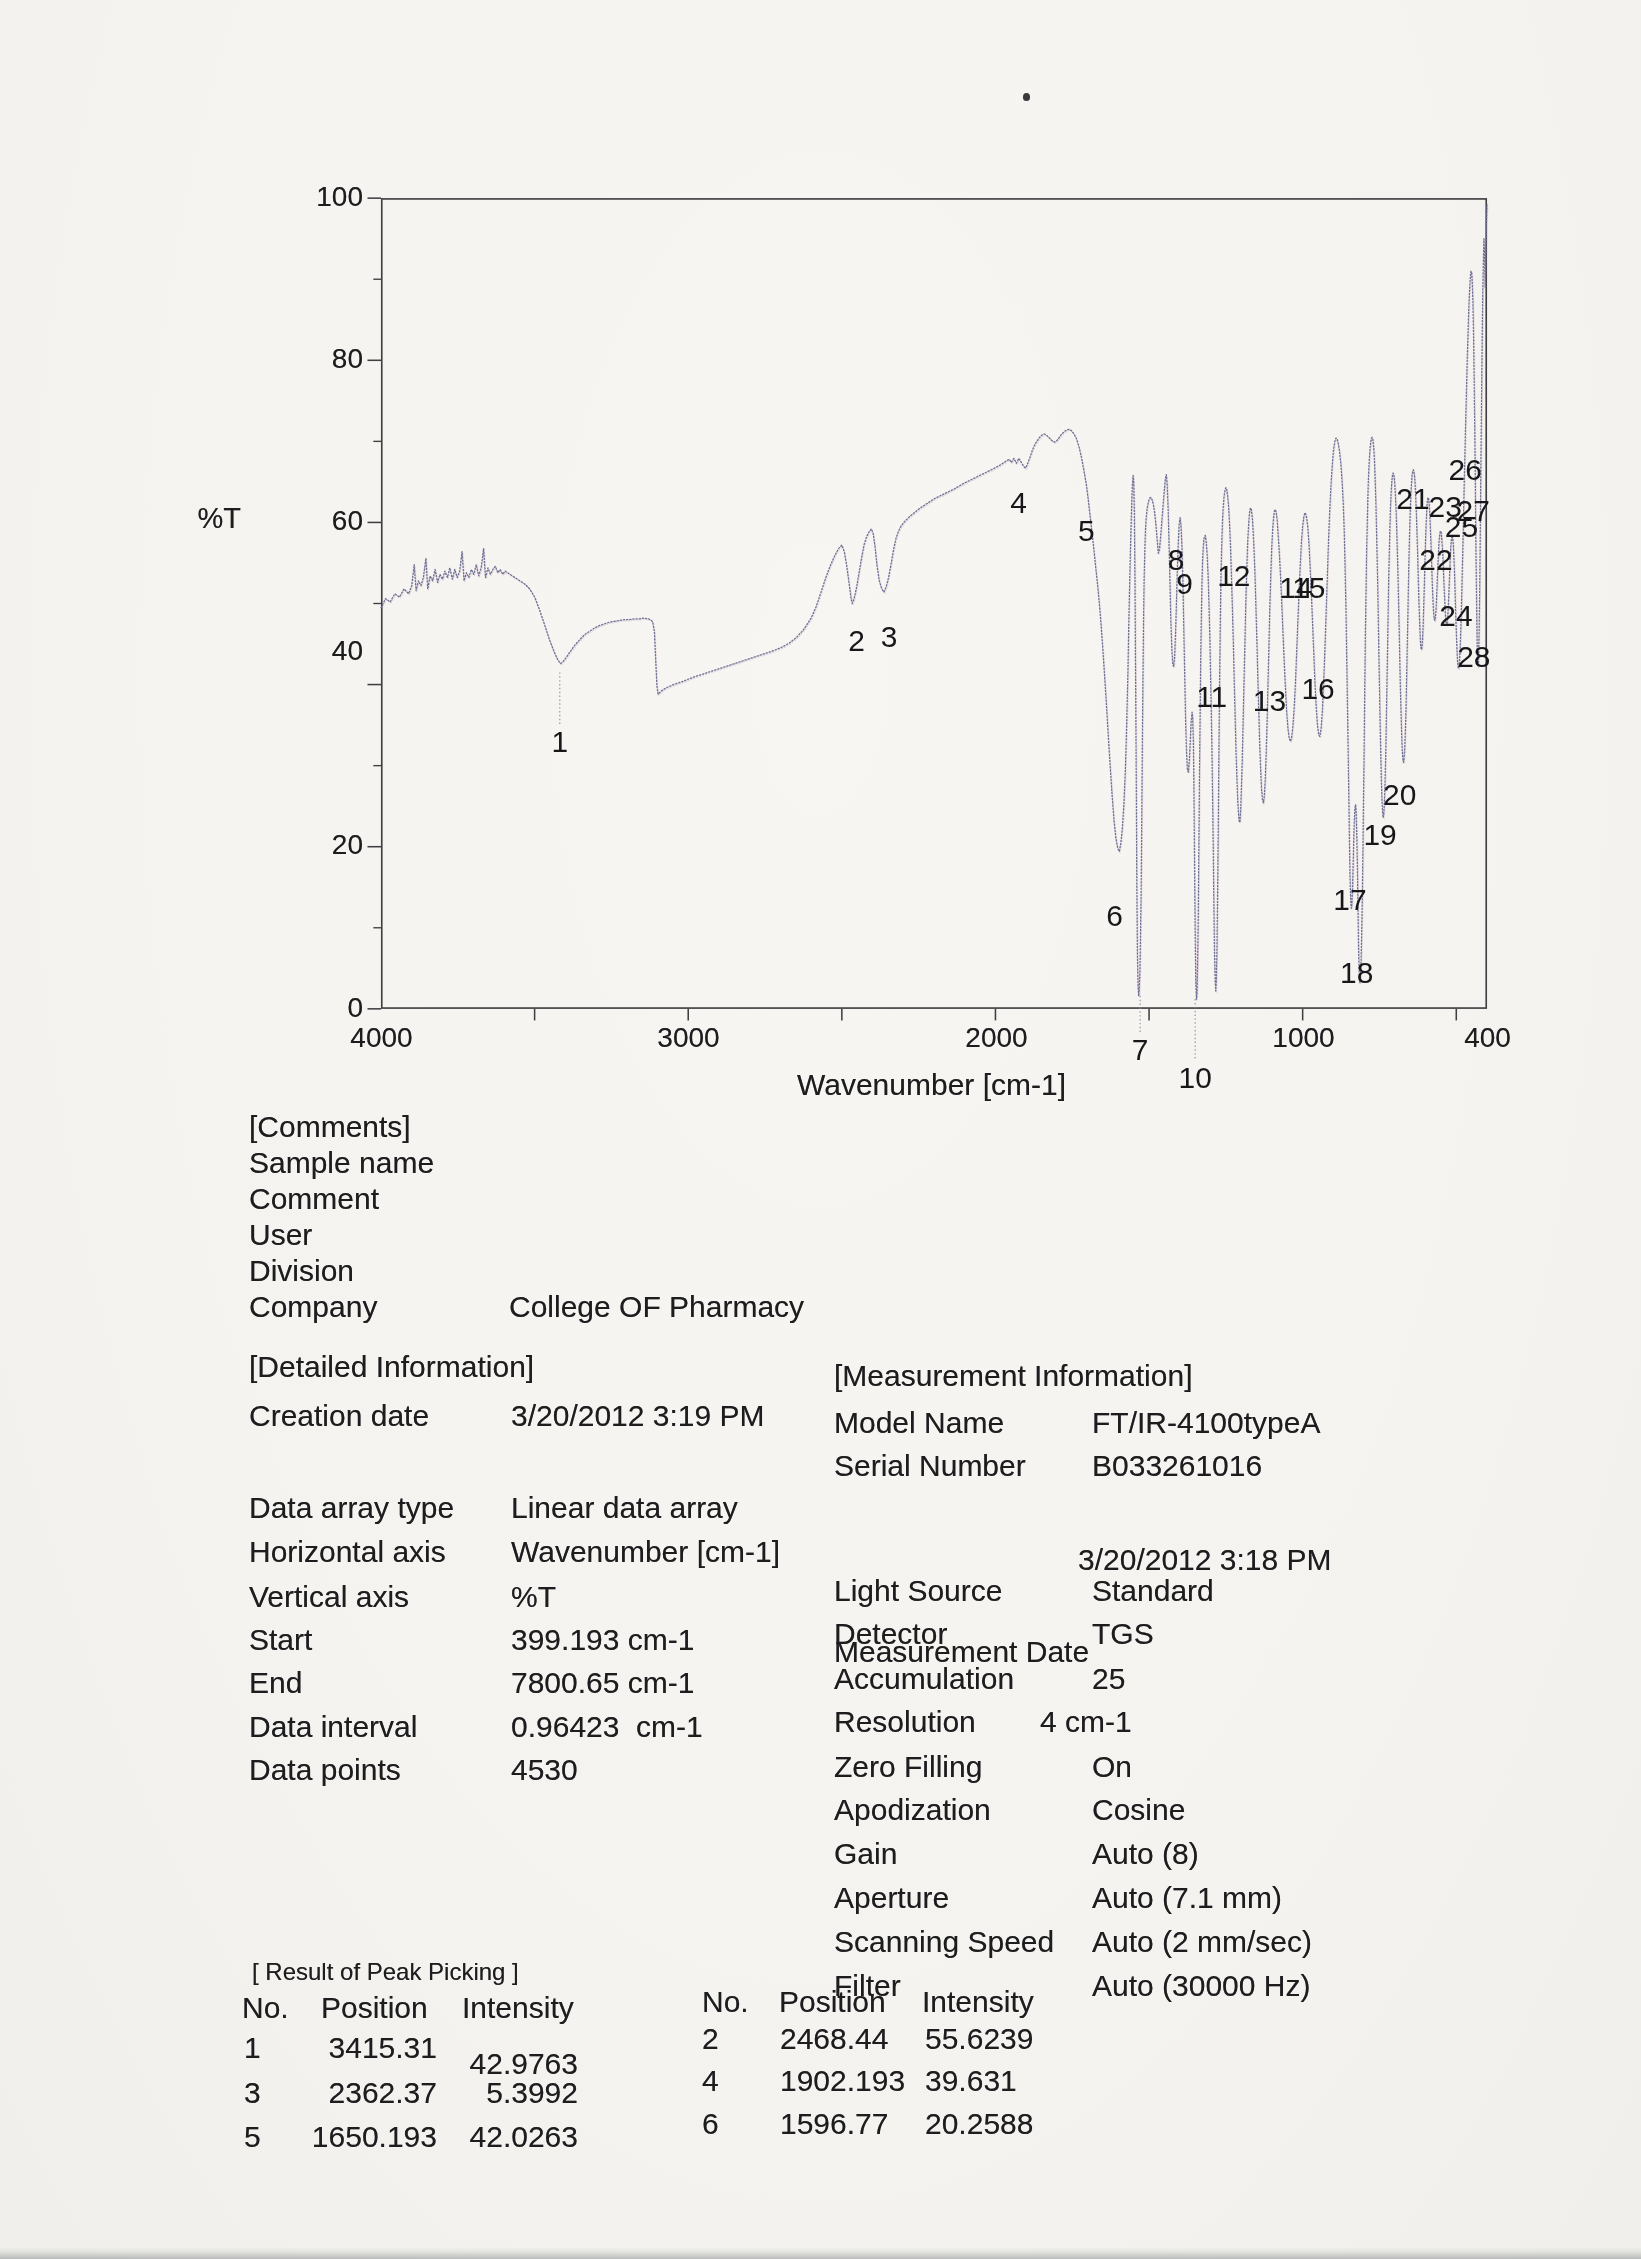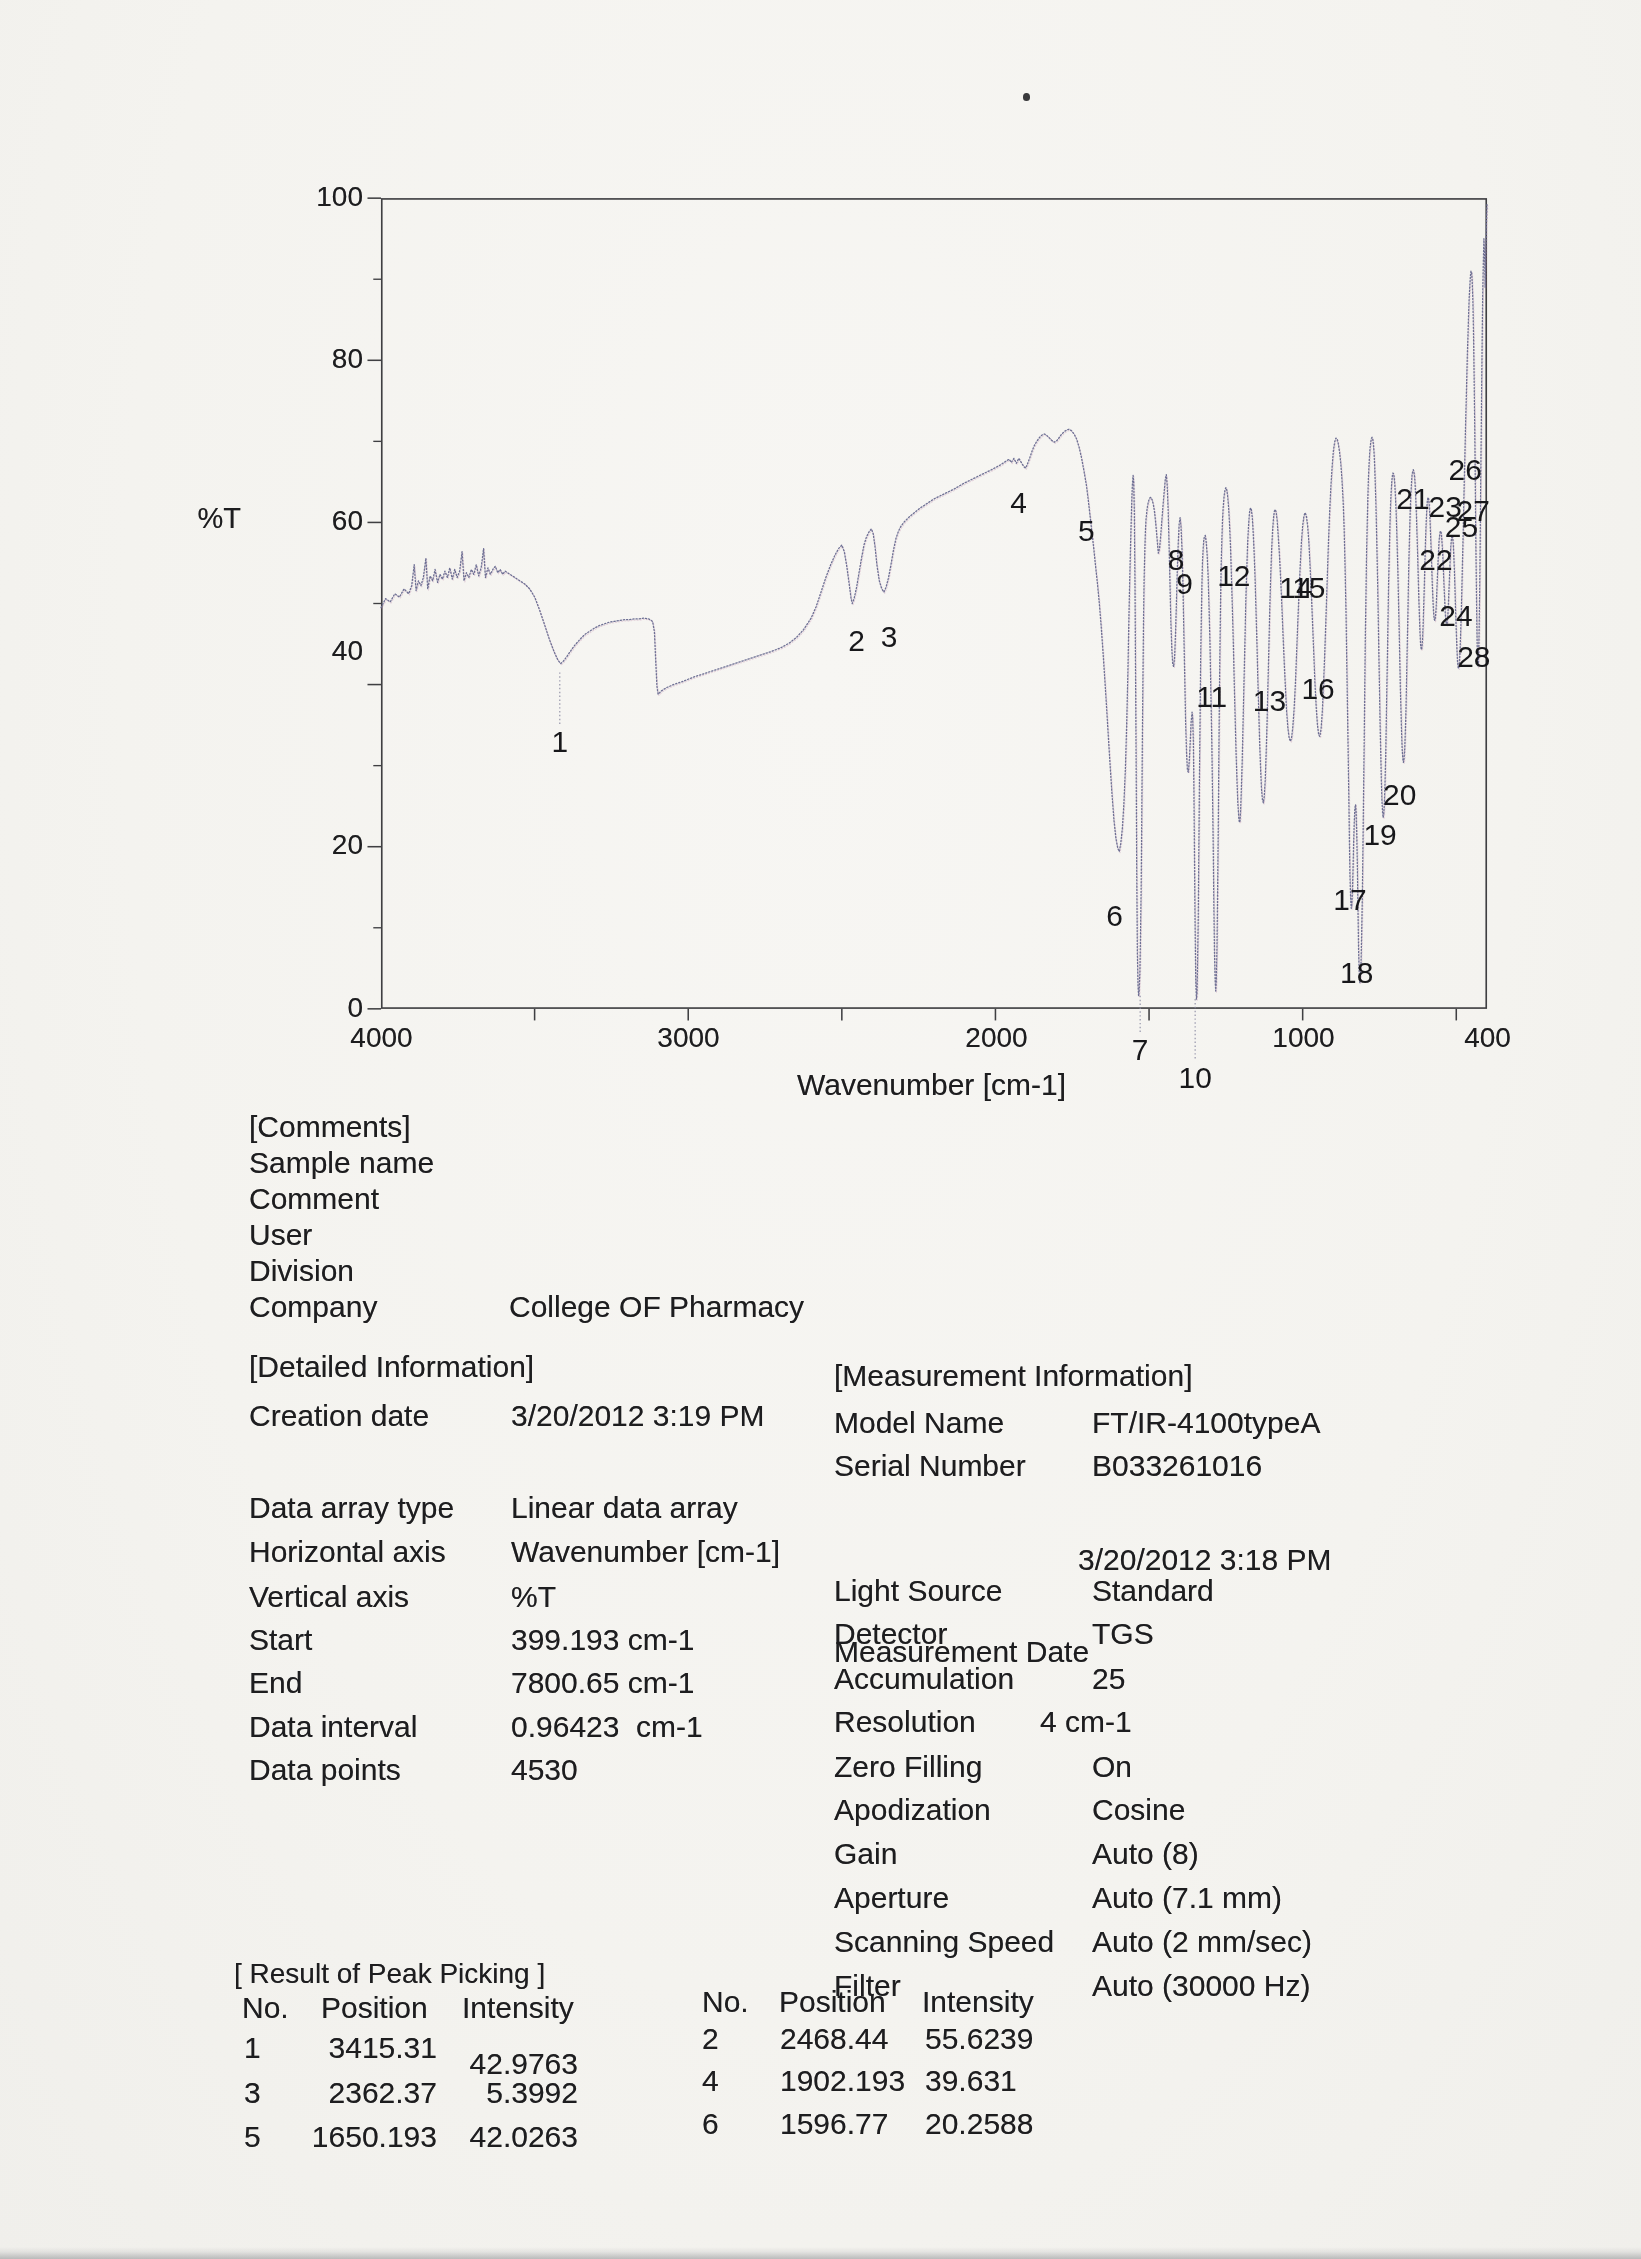--- a/index.html
+++ b/index.html
@@ -32,21 +32,21 @@
   .tick-label{font-size:28px;}
   .section-header{font-size:30px;}
   #chart-area{left:381px;top:198px;width:1106px;height:811px;}
   #plot-svg{position:absolute;left:0;top:0;overflow:visible;}
   #ylabel{left:135px;top:502px;width:106px;text-align:right;font-size:29px;}
   #xlabel{left:642px;top:1068px;width:579px;text-align:center;font-size:30px;}
   #bottom-scan-band{
     left:0;bottom:0;width:1641px;height:11.6px;
     background:linear-gradient(to top, rgba(130,132,136,0.5), rgba(160,162,166,0.18) 60%, transparent);
   }
-  #peak-title{left:234px;top:1958px;font-size:28px;}
+  #peak-title{left:252px;top:1958px;font-size:24px;}
 </style>
 </head>
 <body>
 
 <div id="page">
 
   <div id="scan-speck" class="abs"></div>
 
   <div id="chart-area" class="abs">
     <svg id="plot-svg" width="1106" height="811" viewBox="0 0 1146 840">

